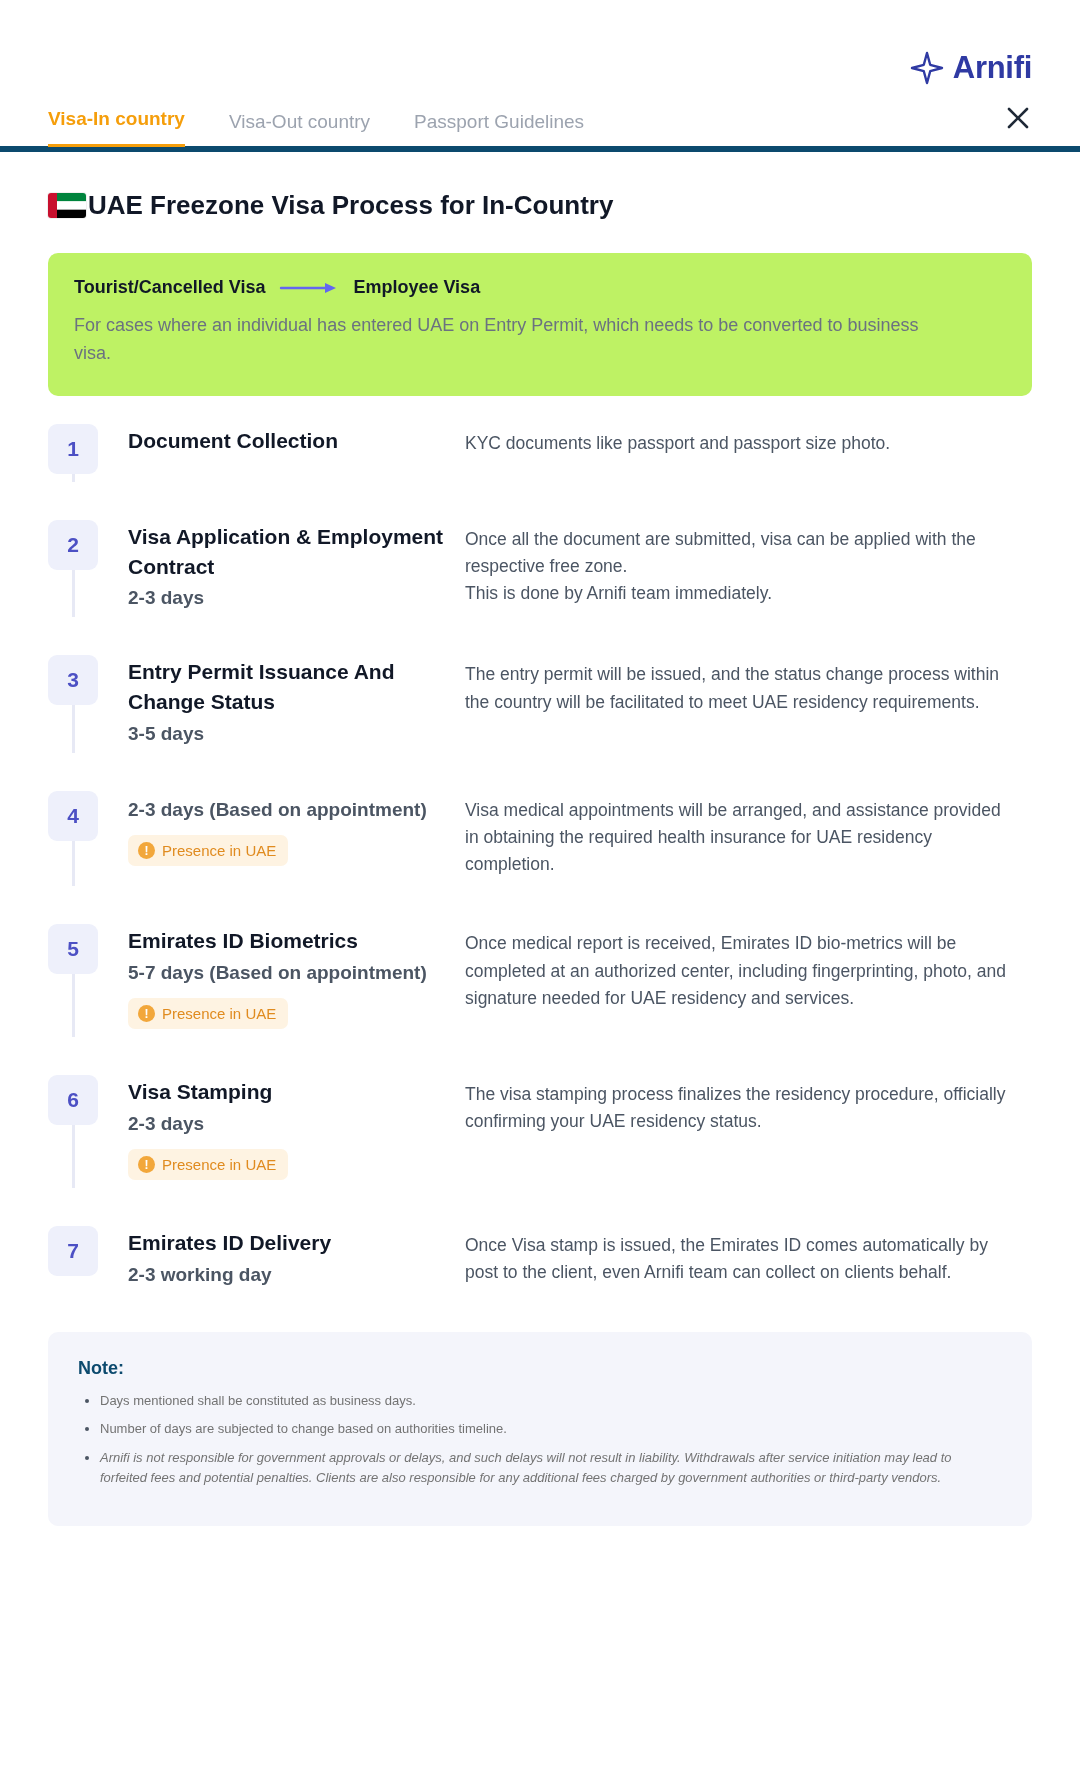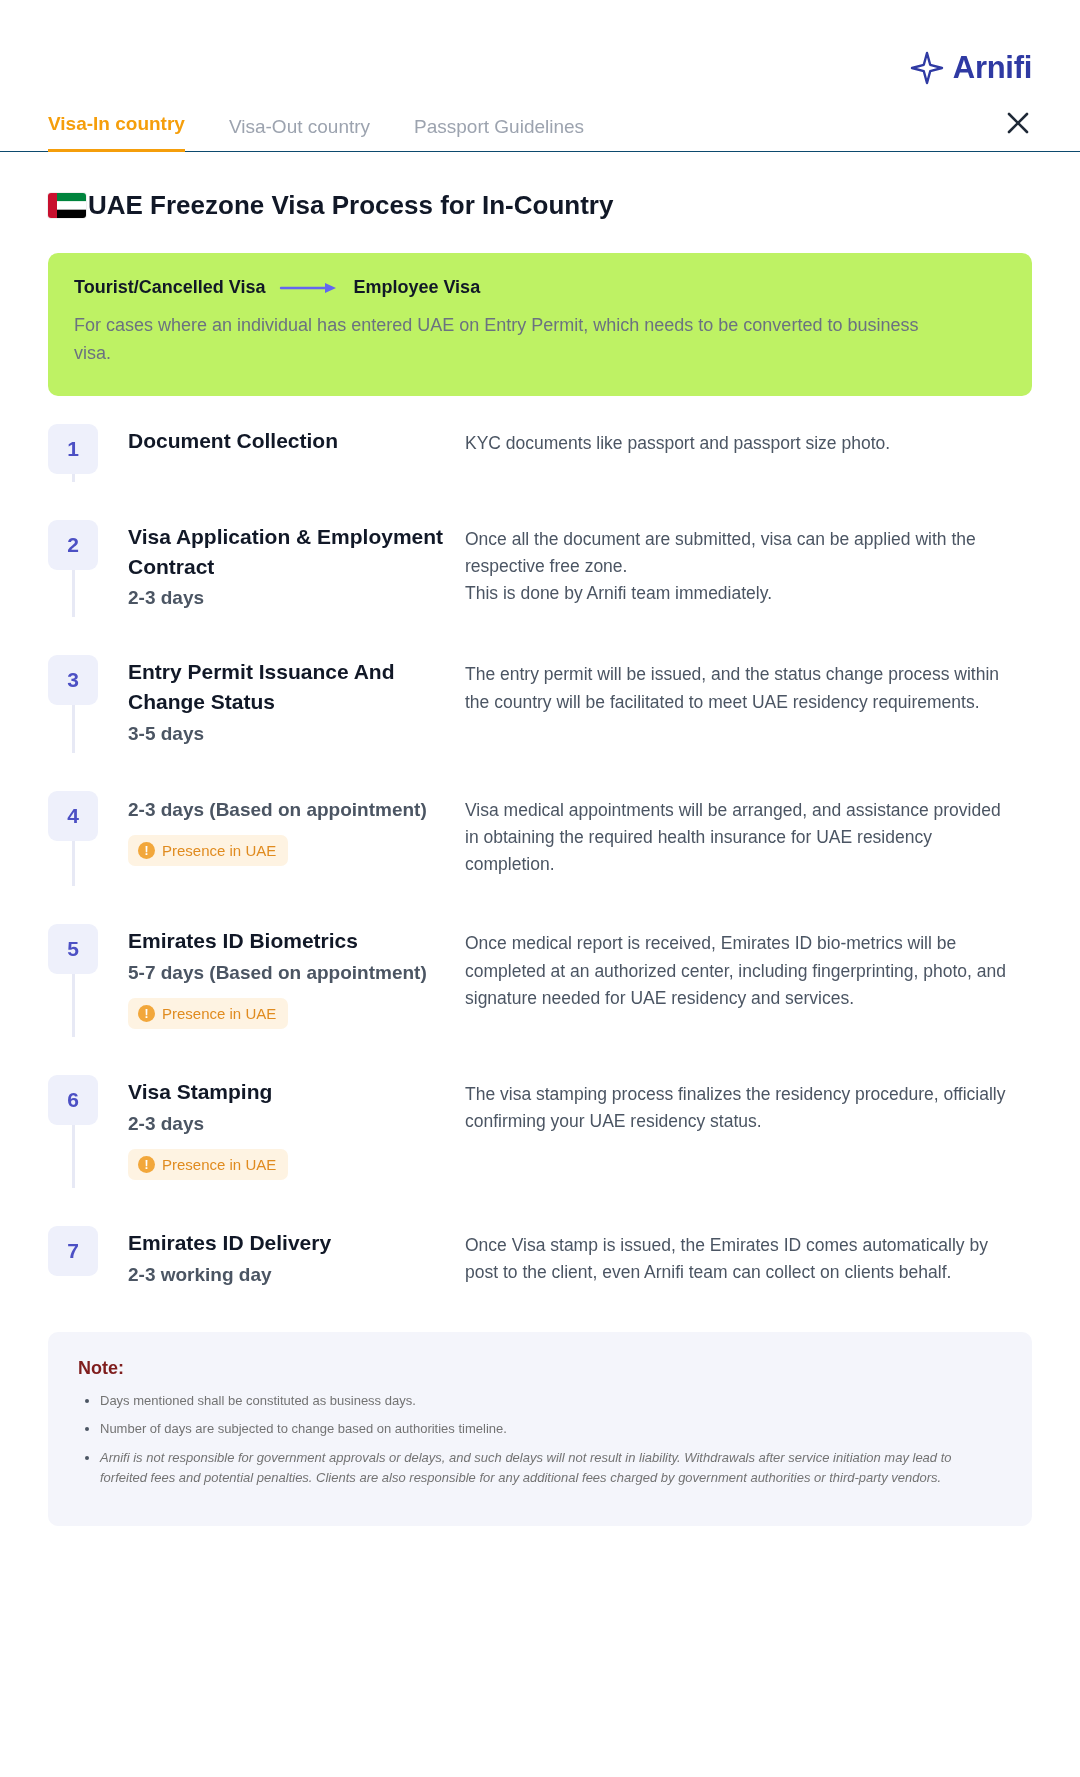--- a/index.html
+++ b/index.html
@@ -33,21 +33,21 @@
     color: #2f3aa3;
     letter-spacing: -0.3px;
   }
 
   
   .tabs-bar {
     position: relative;
     display: flex;
     align-items: flex-end;
     padding: 0 48px;
-    border-bottom: 1px solid #0c4a6e;
+    border-bottom: 6px solid #0c4a6e;
     height: 56px;
   }
   .tab {
     font-size: 19px;
     color: #9ca3af;
     padding: 0 0 14px 0;
     margin-right: 44px;
     cursor: pointer;
     white-space: nowrap;
     position: relative;
@@ -213,21 +213,21 @@
   
   .note {
     margin: 34px 48px 40px 48px;
     background: #f4f5fb;
     border-radius: 10px;
     padding: 26px 30px 30px 30px;
   }
   .note-title {
     font-size: 18px;
     font-weight: 700;
-    color: #7f1d1d;
+    color: #0c4a6e;
     margin-bottom: 12px;
   }
   .note ul {
     margin: 0;
     padding-left: 22px;
   }
   .note li {
     font-size: 13px;
     line-height: 1.55;
     color: #737373;

